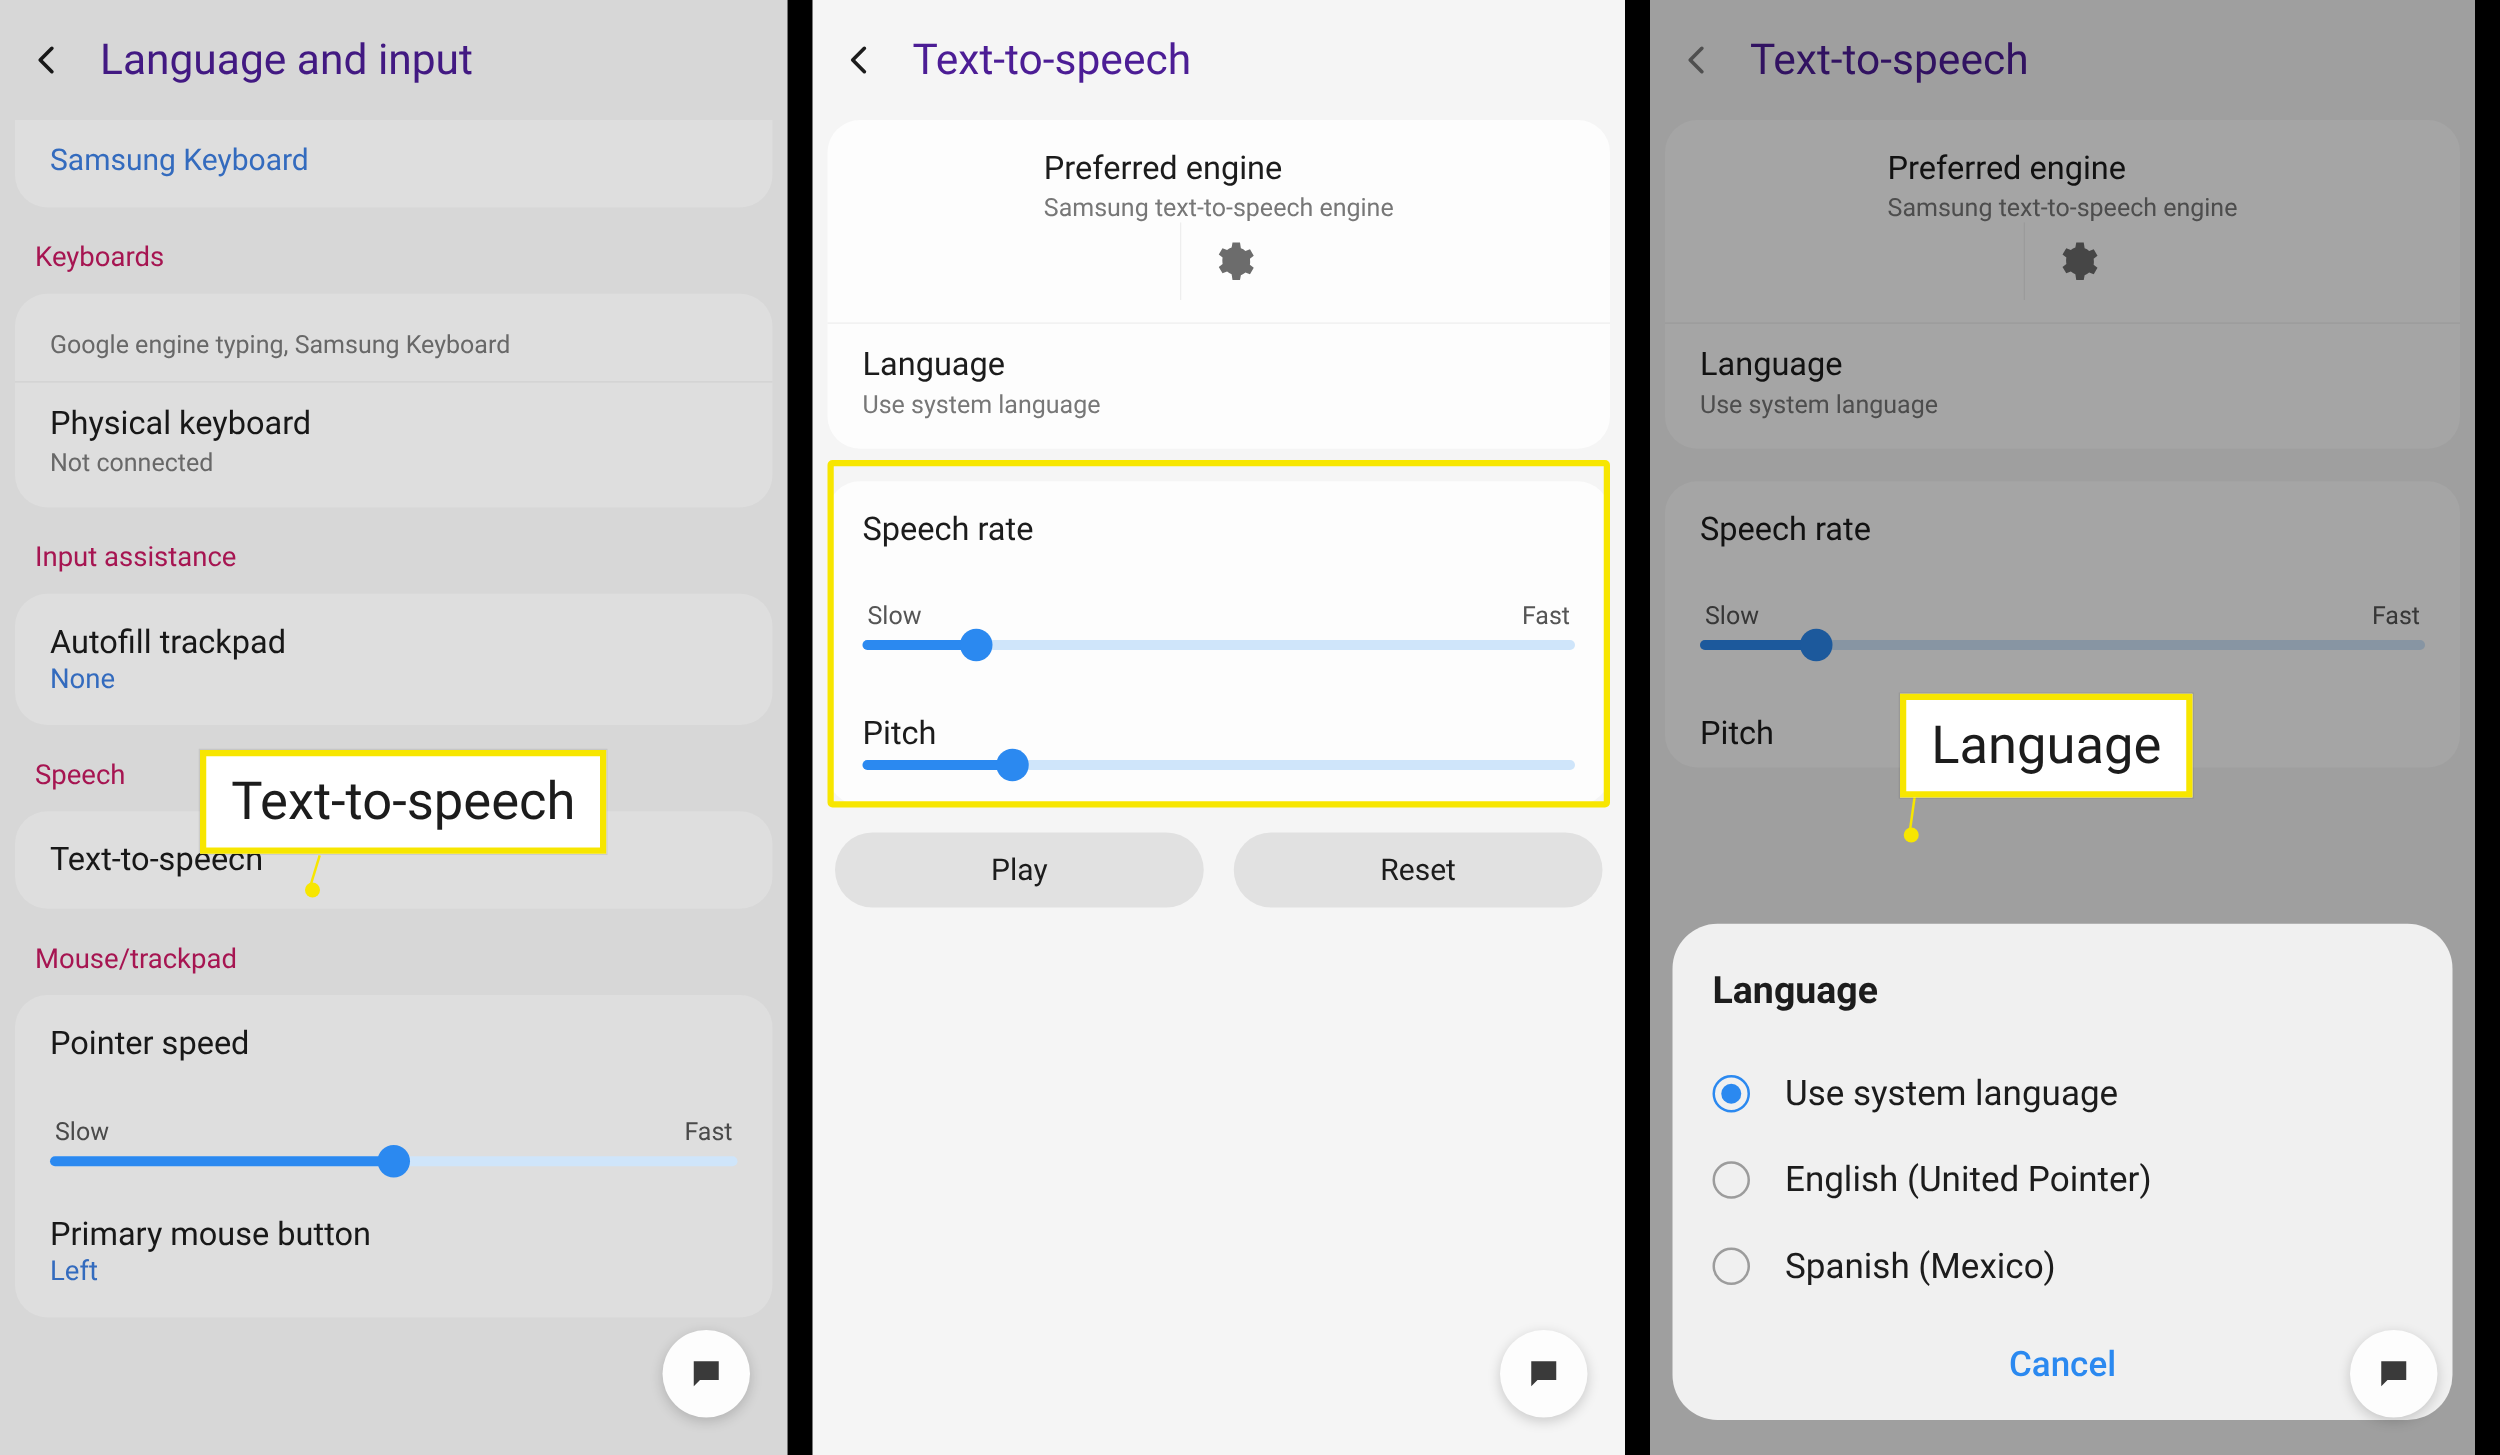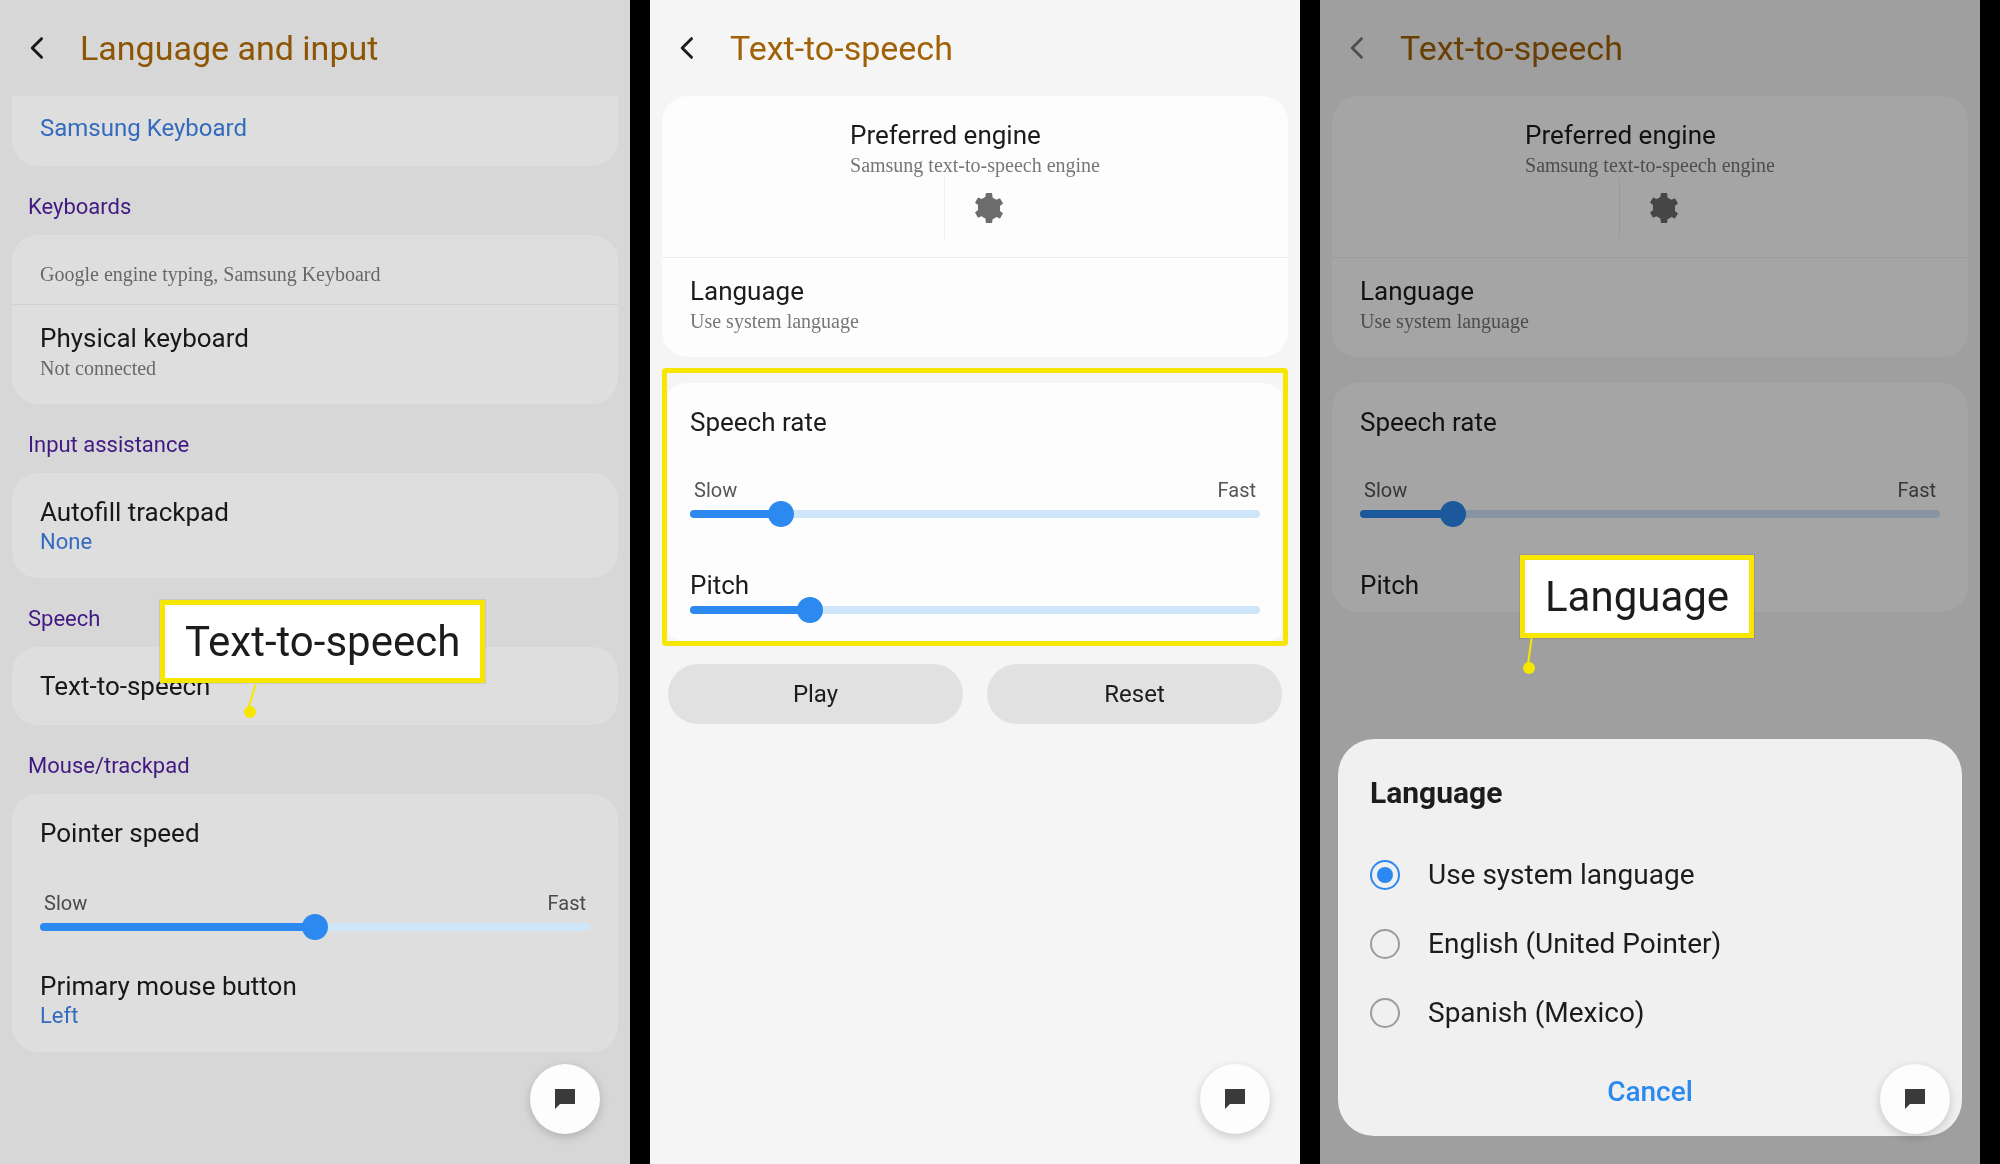--- a/index.html
+++ b/index.html
@@ -3,31 +3,31 @@
 <meta charset="utf-8">
 <style>
 * { margin: 0; padding: 0; box-sizing: border-box; font-family: -apple-system, BlinkMacSystemFont, "Segoe UI", Roboto, sans-serif; }
 body { background: #000; width: 2000px; height: 1164px; display: flex; position: relative; }
 .pane { height: 1164px; background: #f5f5f5; position: relative; }
 .p1 { width: 630px; }
 .p2 { width: 650px; margin-left: 20px; }
 .p3 { width: 660px; margin-left: 20px; }
 .overlay { position: absolute; inset: 0; background: rgba(0,0,0,0.35); }
 .header { display: flex; align-items: center; padding: 28px 20px; gap: 24px; }
-.header h1 { font-size: 34px; font-weight: 400; color: #a16207; }
+.header h1 { font-size: 34px; font-weight: 400; color: #4c1d95; }
 .back-arrow { width: 36px; height: 36px; display: flex; align-items: center; justify-content: center; cursor: pointer; }
 .back-arrow svg { width: 28px; height: 28px; }
 .link-row { background: #fdfdfd; border-radius: 0 0 26px 26px; padding: 18px 28px 24px; margin: 0 12px; }
 .link-row a { color: #3b7ad9; font-size: 24px; text-decoration: none; }
-.section-label { color: #4c1d95; font-size: 22px; padding: 28px 28px 16px; }
+.section-label { color: #be185d; font-size: 22px; padding: 28px 28px 16px; }
 .card { background: #fdfdfd; border-radius: 26px; margin: 0 12px; padding: 6px 0; }
 .row { padding: 18px 28px; }
 .row + .row { border-top: 1px solid #eee; }
 .row-title { font-size: 26px; color: #1c1c1c; }
-.row-sub { font-size: 20px; color: #777; margin-top: 4px; font-family: Liberation Serif, serif; }
+.row-sub { font-size: 20px; color: #777; margin-top: 4px; }
 .row-link { font-size: 22px; color: #3b7ad9; margin-top: 2px; }
 .slider-wrap { padding: 0 28px 22px; }
 .slider-labels { display: flex; justify-content: space-between; font-size: 20px; color: #555; margin-bottom: 8px; padding: 0 4px; margin-top: 35px; }
 .slider-track { position: relative; height: 8px; background: #cfe5fa; border-radius: 4px; }
 .slider-fill { position: absolute; left: 0; top: 0; height: 100%; background: #2b89f0; border-radius: 4px; }
 .slider-thumb { position: absolute; top: 50%; width: 26px; height: 26px; background: #2b89f0; border-radius: 50%; transform: translate(-50%, -50%); }
 .fab { position: absolute; bottom: 30px; right: 30px; width: 70px; height: 70px; background: #fdfdfd; border-radius: 50%; display: flex; align-items: center; justify-content: center; box-shadow: 0 3px 10px rgba(0,0,0,0.18); cursor: pointer; }
 .fab svg { width: 30px; height: 30px; fill: #3a3a3a; }
 .callout { position: absolute; background: #fff; border: 5px solid #f7e600; padding: 12px 20px; font-size: 42px; color: #1c1c1c; z-index: 50; box-shadow: 0 0 0 1px rgba(0,0,0,0.08); }
 .callout-ptr { position: absolute; width: 12px; height: 12px; background: #f7e600; border-radius: 50%; z-index: 49; }

